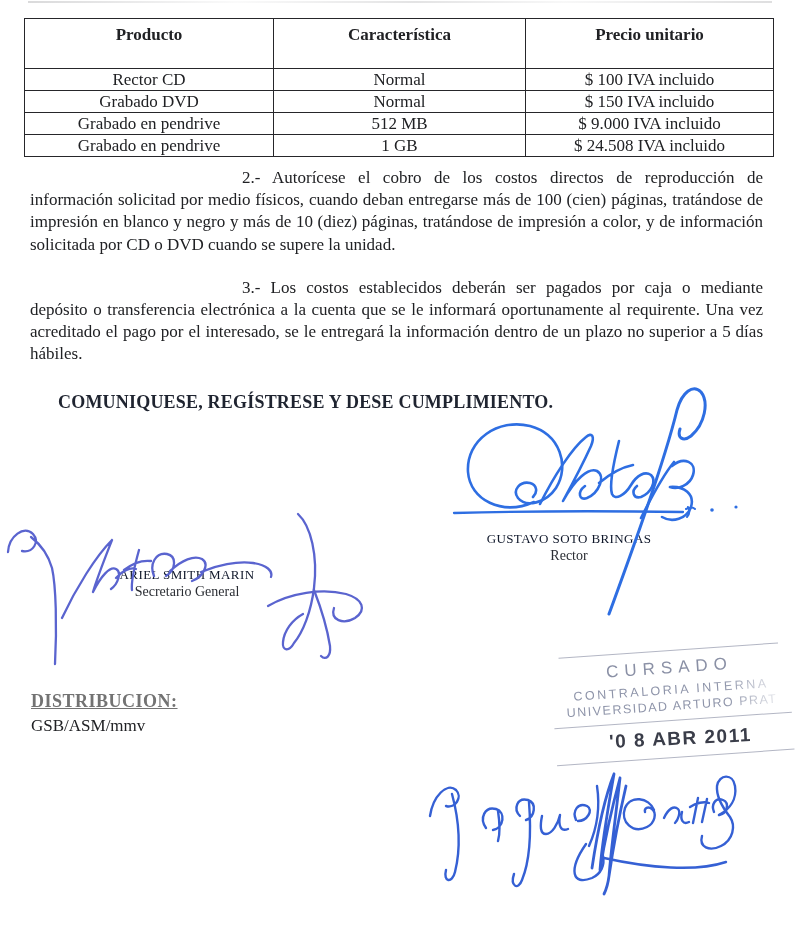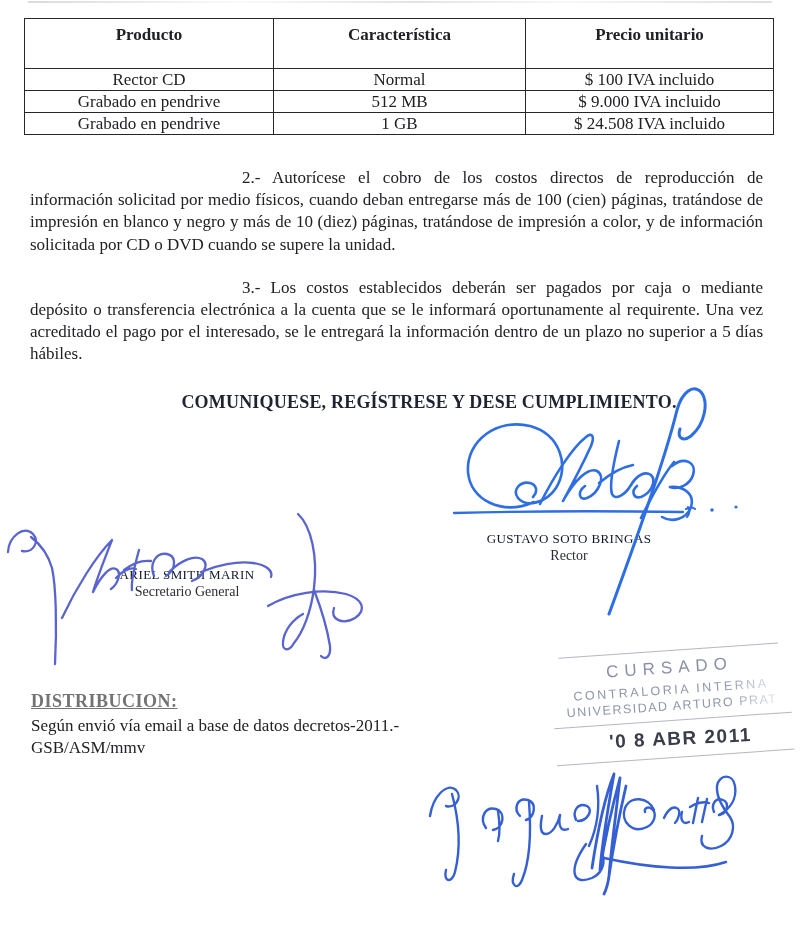--- a/index.html
+++ b/index.html
@@ -31,21 +31,21 @@
   
   .body-text{
     position:absolute;left:30px;top:167px;width:745px;
     font-size:17px;line-height:22.2px;text-align:justify;
   }
   .body-text p{margin:0 12px 21px 0;text-indent:212px;}
 
   
   .order-line{
     position:absolute;left:0;top:392px;width:800px;box-sizing:border-box;
-    padding-left:58px;text-align:center;font-weight:bold;font-size:18px;
+    padding-left:58px;text-align:left;font-weight:bold;font-size:18px;
     letter-spacing:.2px;color:#1f2430;
   }
 
   
   .sig-block{position:absolute;text-align:center;}
   .sig-block.rector{left:438px;top:531px;width:262px;}
   .sig-block.secretary{left:58px;top:567px;width:258px;}
   .sig-name{font-weight:normal;font-size:13px;letter-spacing:.4px;color:#0f172a;}
   .sig-title{font-size:14px;margin-top:1px;color:#2a2d33;}
 
@@ -101,20 +101,25 @@
       <th>Precio unitario</th>
     </tr>
   </thead>
   <tbody>
     <tr>
       <td>Rector CD</td>
       <td>Normal</td>
       <td>$ 100 IVA incluido</td>
     </tr>
     <tr>
+      <td>Grabado DVD</td>
+      <td>Normal</td>
+      <td>$ 150 IVA incluido</td>
+    </tr>
+    <tr>
       <td>Grabado en pendrive</td>
       <td>512 MB</td>
       <td>$ 9.000 IVA incluido</td>
     </tr>
     <tr>
       <td>Grabado en pendrive</td>
       <td>1 GB</td>
       <td>$ 24.508 IVA incluido</td>
     </tr>
   </tbody>
@@ -132,21 +137,20 @@
   <div class="sig-title">Rector</div>
 </div>
 
 <div class="sig-block secretary">
   <div class="sig-name">ARIEL  SMITH  MARIN</div>
   <div class="sig-title">Secretario General</div>
 </div>
 
 <div class="distribution">
   <div class="dist-heading">DISTRIBUCION:</div>
-  <div>Según envió vía email a base de datos decretos-2011.-</div>
   <div>GSB/ASM/mmv</div>
 </div>
 
 <div class="stamp">
   <div class="stamp-rule"></div>
   <div class="stamp-l1">CURSADO</div>
   <div class="stamp-l2 stamp-fade">CONTRALORIA INTERNA</div>
   <div class="stamp-l3 stamp-fade">UNIVERSIDAD ARTURO PRAT</div>
   <div class="stamp-rule full"></div>
   <div class="stamp-date">'0 8 ABR 2011</div>

